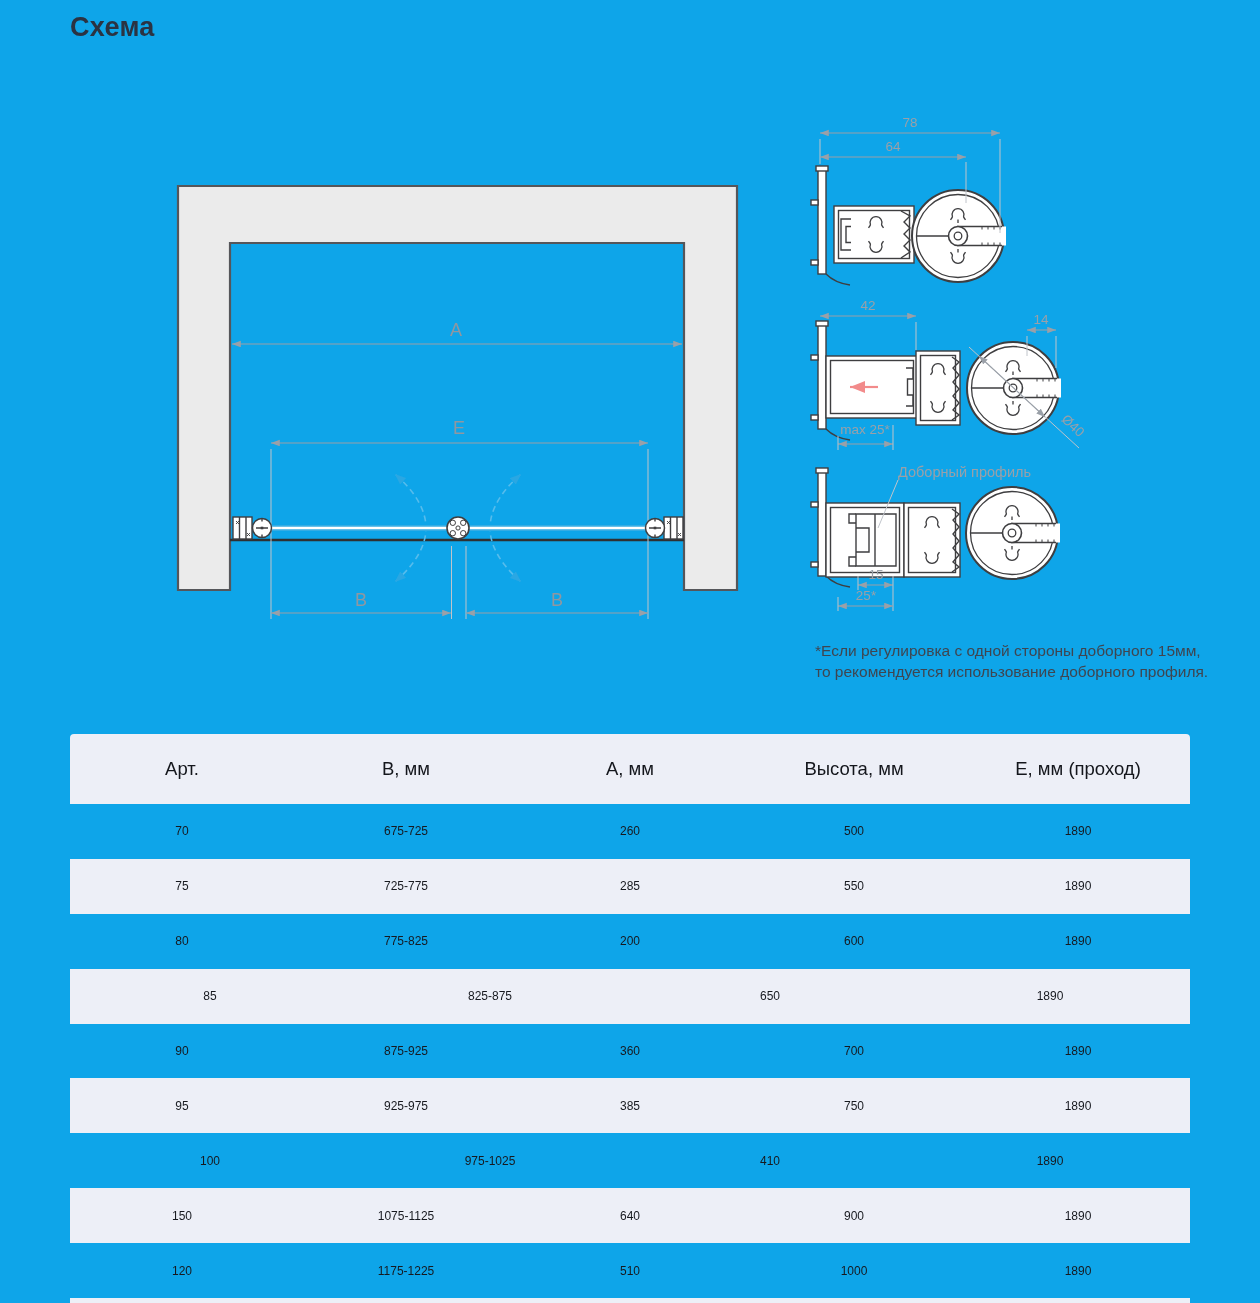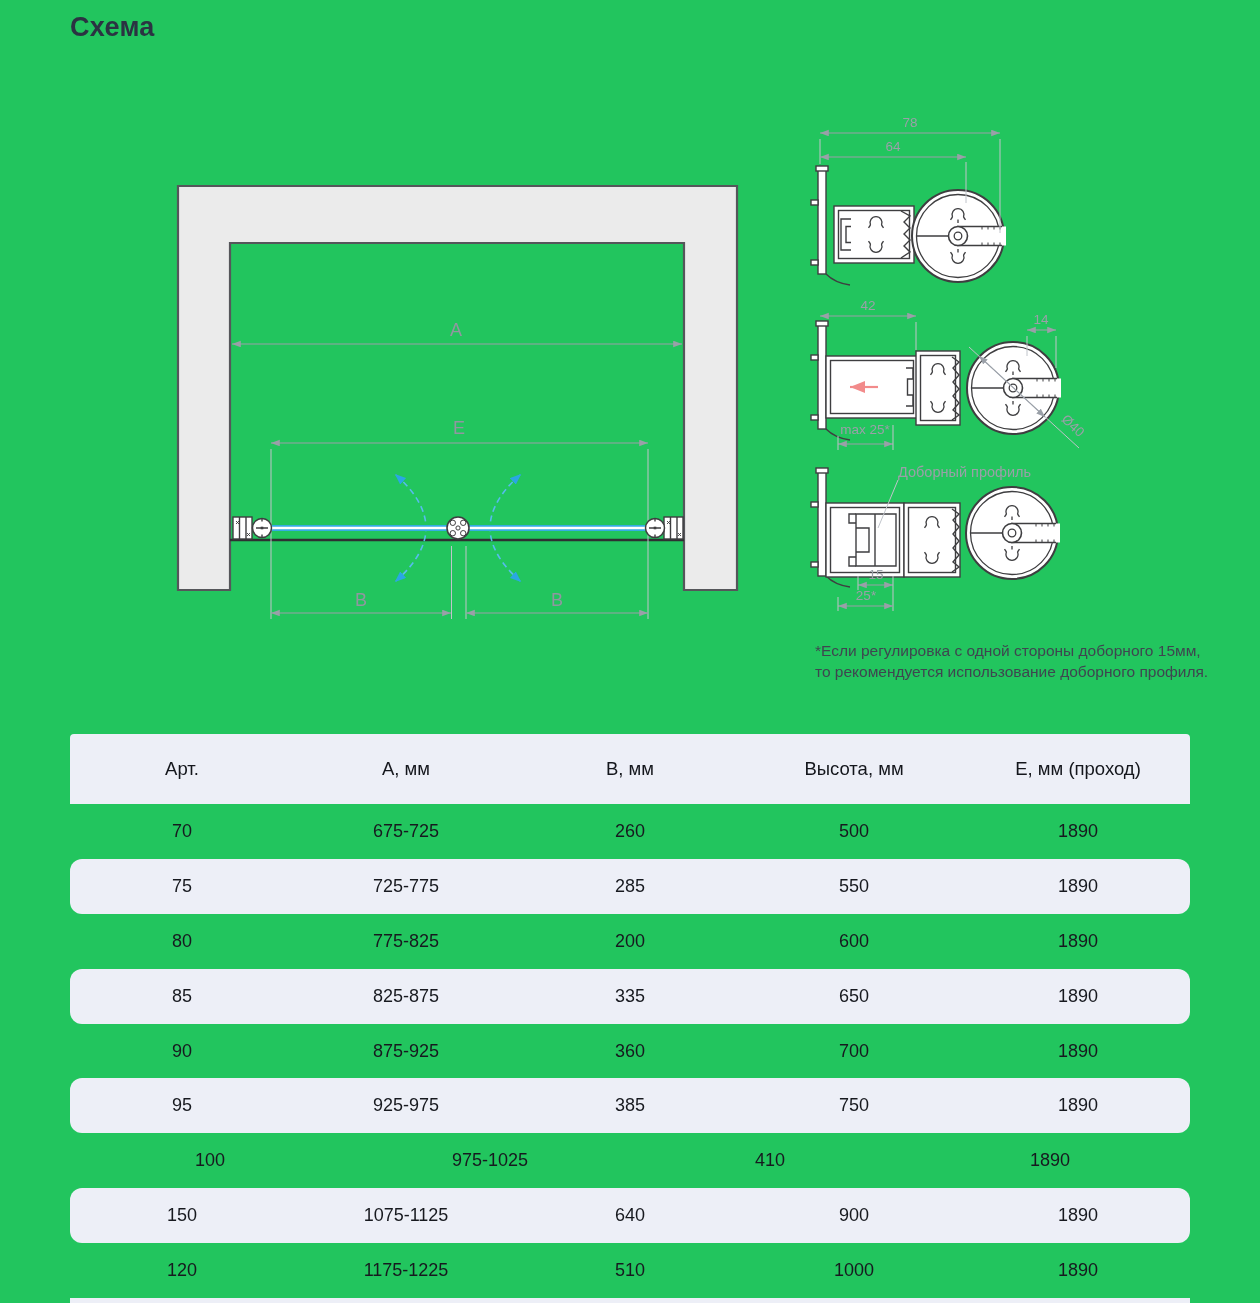--- a/index.html
+++ b/index.html
@@ -1,36 +1,36 @@
 <!DOCTYPE html>
 <html><head>
 <meta charset="utf-8">
 <style>
   html,body{margin:0;padding:0;background:#fff;}
-  .page{position:relative;width:1260px;height:1303px;background:#22c55e;overflow:hidden;
+  .page{position:relative;width:1260px;height:1303px;background:#0ea5e9;overflow:hidden;
         font-family:"Liberation Sans",sans-serif;}
   .title{position:absolute;left:70px;top:12px;margin:0;font-size:27px;font-weight:700;
          color:#2b3342;letter-spacing:.3px;}
   svg.diagram{position:absolute;left:0;top:95px;width:1260px;height:645px;}
   svg text{font-family:"Liberation Sans",sans-serif;}
   .dimtxt{fill:#9097a0;font-size:18px;}
   .ptxt{fill:#9aa0a8;font-size:13.5px;}
   .ptxt2{fill:#9aa0a8;font-size:14.5px;}
   .dim{stroke:#9aa0a8;stroke-width:1.1;fill:none;}
   .ext{stroke:#c0c4ca;stroke-width:1;fill:none;}
   .dk{stroke:#3e3e40;stroke-width:1.4;fill:none;}
   .arc{fill:none;stroke:#56bcec;stroke-width:1.6;stroke-dasharray:6 4;}
   .footnote{position:absolute;left:815px;top:640px;font-size:15.5px;line-height:21px;
             color:#3f4550;}
   .spec-table{position:absolute;left:70px;top:734px;width:1120px;color:#17191f;}
   .thead{display:flex;height:70px;background:#edeff7;border-radius:4px 4px 0 0;
          font-size:18.5px;color:#14161c;font-weight:500;}
   .th,.td{flex:1 1 20%;display:flex;align-items:center;justify-content:center;}
-  .trow{display:flex;height:54.9px;font-size:18px;}
-  .trow.alt{background:#edeff7;border-radius:12px;}
+  .trow{display:flex;height:54.9px;font-size:12px;}
+  .trow.alt{background:#edeff7;}
   .sliver{height:5px;background:#edeff7;}
 </style>
 </head>
 <body>
 
 <div class="page">
 
   <h1 class="title">Схема</h1>
 
   <svg class="diagram" viewBox="0 95 1260 645">
@@ -229,22 +229,22 @@
   </svg>
 
   <div class="footnote">
     <div>*Если регулировка с одной стороны доборного 15мм,</div>
     <div>то рекомендуется использование доборного профиля.</div>
   </div>
 
   <div class="spec-table">
     <div class="thead">
       <div class="th">Арт.</div>
+      <div class="th">В, мм</div>
       <div class="th">А, мм</div>
-      <div class="th">В, мм</div>
       <div class="th">Высота, мм</div>
       <div class="th">Е, мм (проход)</div>
     </div>
 
     <div class="trow">
       <div class="td">70</div>
       <div class="td">675-725</div>
       <div class="td">260</div>
       <div class="td">500</div>
       <div class="td">1890</div>
@@ -259,21 +259,20 @@
     <div class="trow">
       <div class="td">80</div>
       <div class="td">775-825</div>
       <div class="td">200</div>
       <div class="td">600</div>
       <div class="td">1890</div>
     </div>
     <div class="trow alt">
       <div class="td">85</div>
       <div class="td">825-875</div>
-      <div class="td">335</div>
       <div class="td">650</div>
       <div class="td">1890</div>
     </div>
     <div class="trow">
       <div class="td">90</div>
       <div class="td">875-925</div>
       <div class="td">360</div>
       <div class="td">700</div>
       <div class="td">1890</div>
     </div>

